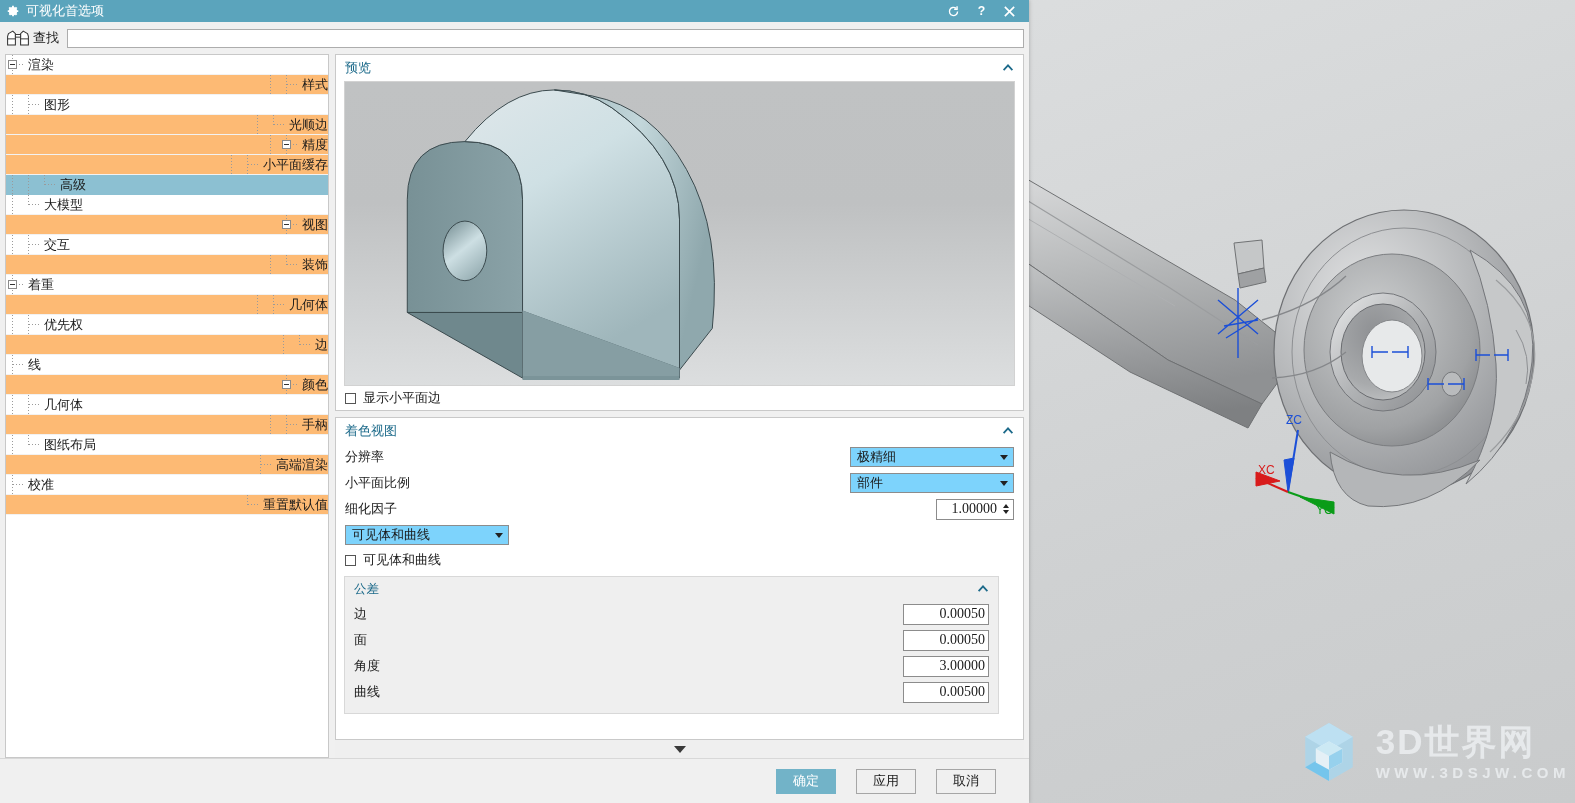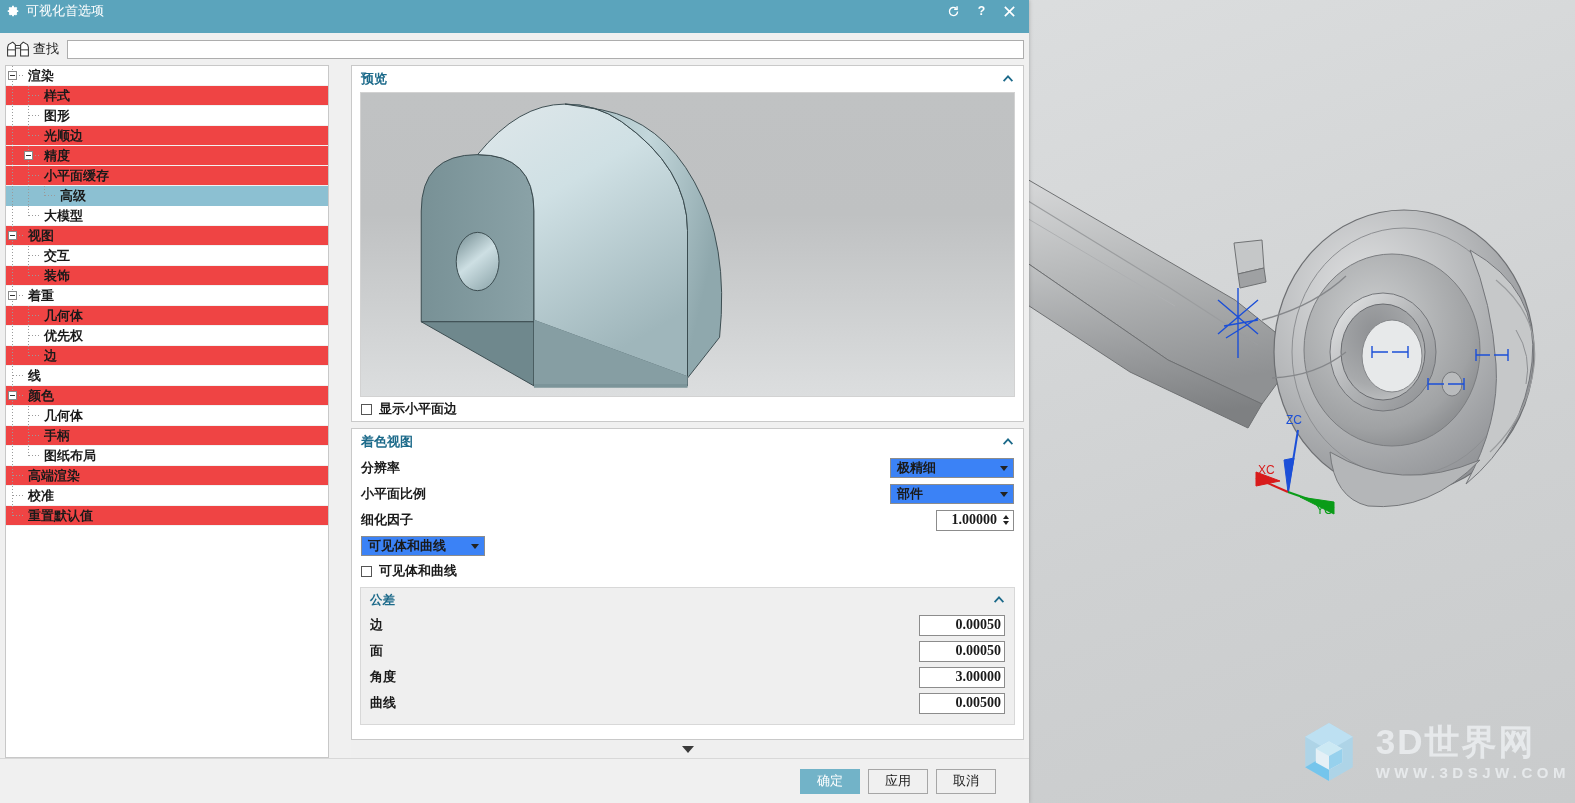--- a/index.html
+++ b/index.html
@@ -18,42 +18,42 @@
   .wm{position:absolute;right:5px;bottom:18px;display:flex;align-items:center;gap:14px;opacity:.85;}
   .wm-mark{width:66px;height:66px;}
   .wm-txt{display:flex;flex-direction:column;line-height:1;}
   .wm-t1{font-size:35px;font-weight:bold;color:#eceff1;letter-spacing:2px;}
   .wm-t2{font-size:15px;font-weight:bold;color:#eceff1;letter-spacing:4.5px;margin-top:6px;}
 
   
   .dialog{position:absolute;left:0;top:0;width:1029px;height:803px;background:#f0f0f0;
     box-shadow:0 0 4px rgba(0,0,0,.25);display:flex;flex-direction:column;}
   .titlebar{height:22px;background:#5ba4bc;display:flex;align-items:center;
-    padding:0 6px 11px 6px;color:#fff;flex:0 0 auto;}
+    padding:0 6px 0 6px;color:#fff;flex:0 0 auto;}
   .title-gear{width:14px;height:14px;margin-right:6px;flex:0 0 auto;}
   .title-text{font-size:13px;color:#fff;flex:1 1 auto;}
   .title-btns{display:flex;align-items:center;gap:13px;padding-right:6px;}
   .tbtn{width:15px;height:15px;cursor:pointer;display:flex;align-items:center;justify-content:center;}
   .tbtn svg{display:block;}
 
   .findbar{height:32px;background:#f0f0f0;display:flex;align-items:center;padding:0 5px;flex:0 0 auto;}
   .bino{width:26px;height:20px;flex:0 0 auto;}
   .find-label{font-size:13px;margin:0 8px 0 2px;white-space:nowrap;}
   .find-input{flex:1 1 auto;height:19px;border:1px solid #adadad;background:#fff;
     padding:0 4px;font-size:13px;font-family:inherit;outline:none;box-sizing:border-box;}
 
-  .body{flex:1 1 auto;display:flex;min-height:0;padding:0 5px 0 5px;gap:22px;font-weight:bold;}
+  .body{flex:1 1 auto;display:flex;min-height:0;padding:0 5px 0 5px;gap:6px;}
 
   
   .tree{width:324px;flex:0 0 auto;background:#fff;border:1px solid #c8c8c8;
     box-sizing:border-box;overflow:hidden;position:relative;}
   .trow{height:20px;display:flex;align-items:center;position:relative;
     border-bottom:1px solid #f2f2f2;box-sizing:border-box;cursor:pointer;
     font-size:13px;white-space:nowrap;}
-  .trow.alt{background:#ef4444;}
+  .trow.alt{background:#fdba74;justify-content:flex-end;}
   .trow.sel{background:#8cc0d2;border-bottom-color:#8cc0d2;}
   .tlabel{padding-left:2px;}
   .tgutter{position:relative;flex:0 0 auto;height:20px;}
   .tog{position:absolute;width:9px;height:9px;border:1px solid #8a8a8a;background:#fff;
     top:5px;box-sizing:border-box;}
   .tog:before{content:"";position:absolute;left:1px;top:3px;width:5px;height:1px;background:#333;}
   .vline{position:absolute;top:0;bottom:0;width:1px;
     background-image:linear-gradient(#9a9a9a 50%,transparent 0);background-size:1px 3px;}
   .hline{position:absolute;top:9px;height:1px;
     background-image:linear-gradient(to right,#9a9a9a 50%,transparent 0);background-size:3px 1px;}
@@ -72,50 +72,50 @@
     position:relative;overflow:hidden;}
   .chkrow{height:24px;display:flex;align-items:center;padding-left:9px;gap:7px;}
   .chkbox{width:11px;height:11px;border:1px solid #555;background:#fff;box-sizing:border-box;
     flex:0 0 auto;cursor:pointer;}
   .chklbl{font-size:13px;}
 
   .shaded{margin-top:6px;background:#fff;border:1px solid #c9c9c9;box-sizing:border-box;
     flex:1 1 auto;display:flex;flex-direction:column;min-height:0;}
   .frow{height:26px;display:flex;align-items:center;padding:0 9px;box-sizing:border-box;}
   .frow .lbl{flex:1 1 auto;font-size:13px;}
-  .sel-ctl{width:124px;height:20px;border:1px solid #8c8c8c;background:#3b82f6;
+  .sel-ctl{width:164px;height:20px;border:1px solid #8c8c8c;background:#7dd3fc;
     display:flex;align-items:center;justify-content:space-between;
     padding:0 5px 0 6px;box-sizing:border-box;font-size:13px;cursor:pointer;text-align:center;}
   .caret{width:0;height:0;border-left:4.5px solid transparent;border-right:4.5px solid transparent;
     border-top:5px solid #222;}
   .spin{width:78px;height:21px;border:1px solid #8c8c8c;background:#fff;display:flex;
     align-items:center;box-sizing:border-box;}
   .spin .v{flex:1 1 auto;text-align:right;padding-right:3px;overflow:hidden;
     font-family:"Liberation Serif","DejaVu Serif",serif;font-size:14px;white-space:nowrap;}
   .spin .arrows{width:11px;display:flex;flex-direction:column;align-items:center;
     justify-content:center;gap:2px;flex:0 0 auto;padding-right:2px;cursor:pointer;}
   .ar-up{width:0;height:0;border-left:3.5px solid transparent;border-right:3.5px solid transparent;border-bottom:4px solid #222;}
   .ar-dn{width:0;height:0;border-left:3.5px solid transparent;border-right:3.5px solid transparent;border-top:4px solid #222;}
 
-  .tol{margin:4px 8px 0 8px;background:#efefef;border:1px solid #d8d8d8;box-sizing:border-box;}
+  .tol{margin:4px 24px 0 8px;background:#efefef;border:1px solid #d8d8d8;box-sizing:border-box;}
   .tol .sec-head{height:24px;}
   .tol .sec-title{font-size:12.5px;}
   .numbox{width:86px;height:21px;border:1px solid #8c8c8c;background:#fff;box-sizing:border-box;
     display:flex;align-items:center;justify-content:flex-end;padding-right:3px;overflow:hidden;
     font-family:"Liberation Serif","DejaVu Serif",serif;font-size:14px;white-space:nowrap;}
 
   .expander{height:18px;display:flex;align-items:center;justify-content:center;
     background:#efefef;flex:0 0 auto;cursor:pointer;}
   .exp-tri{width:0;height:0;border-left:6px solid transparent;border-right:6px solid transparent;
     border-top:7px solid #3a3a3a;}
 
   .footer{height:44px;flex:0 0 auto;background:#f0f0f0;border-top:1px solid #d8d8d8;
     display:flex;align-items:center;justify-content:flex-end;gap:8px;padding-right:33px;}
   .btn{width:58px;height:23px;border:1px solid #a6a6a6;background:#f0f0f0;font-size:13px;
-    font-family:inherit;display:flex;align-items:center;justify-content:center;cursor:pointer;color:#1a1a1a;}
+    font-family:inherit;display:flex;align-items:center;justify-content:center;cursor:pointer;color:#1a1a1a;margin-left:12px;}
   .btn.primary{background:#72b3c8;border-color:#72b3c8;color:#fff;}
 </style>
 </head>
 <body>
 
 <div id="root">
 
   <div class="cad-bg">
     <svg class="cad-svg" viewBox="0 0 1575 803" preserveAspectRatio="none">
       <defs>

